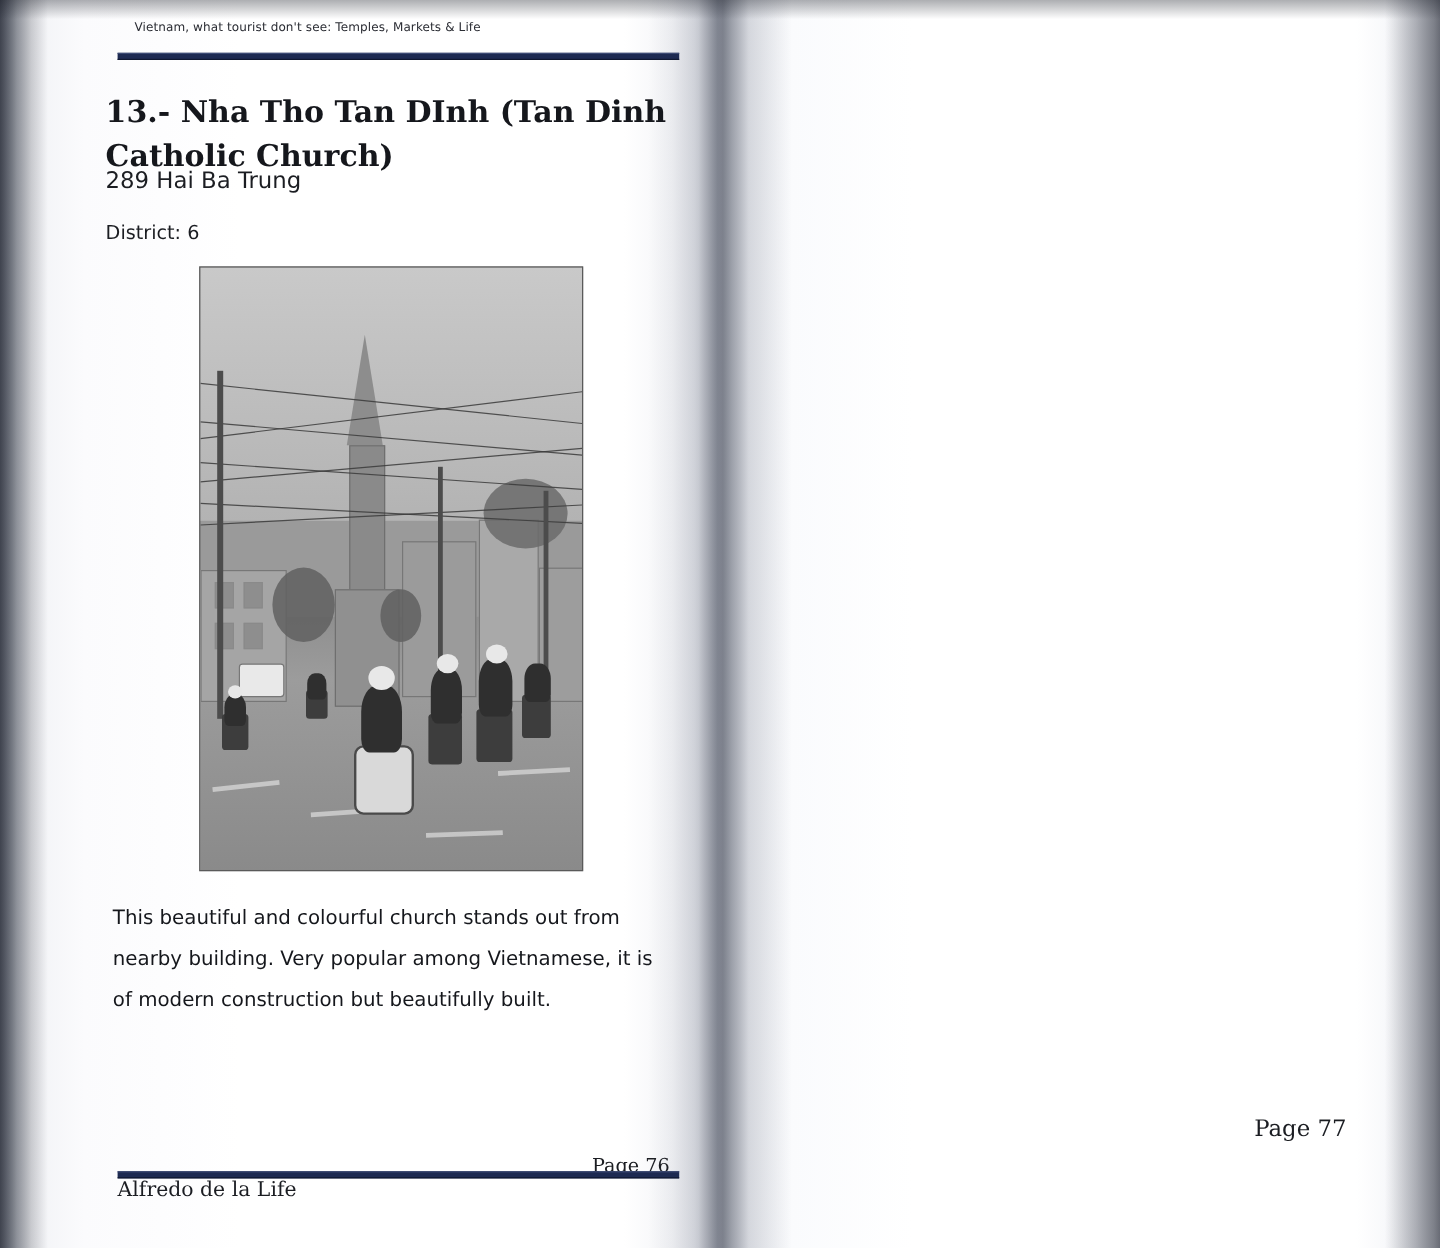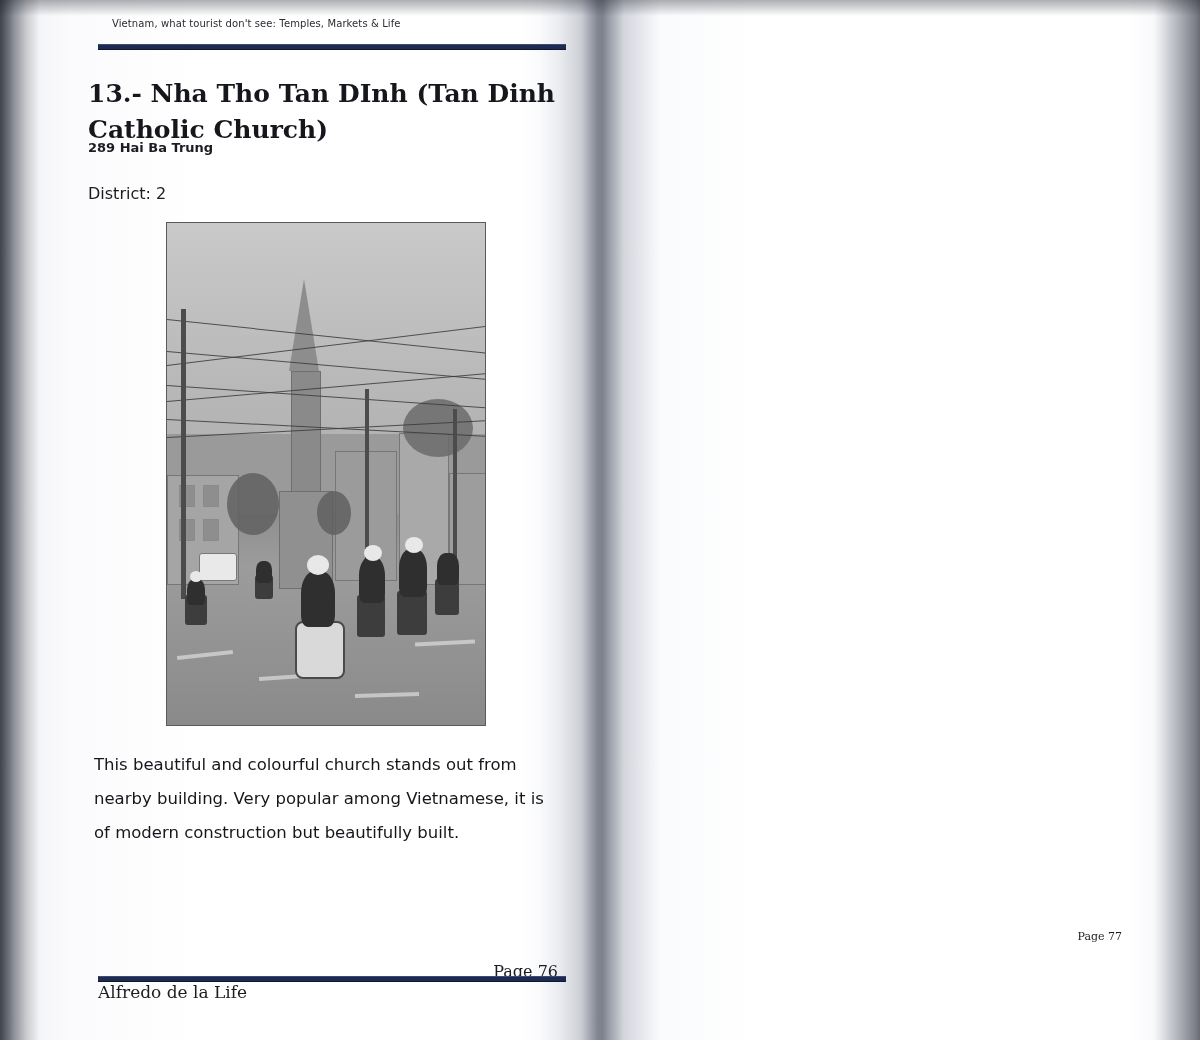--- a/index.html
+++ b/index.html
@@ -92,23 +92,22 @@
     position: absolute; left: 88px; top: 76px; width: 470px;
     font-family: "DejaVu Serif", serif;
     font-weight: bold;
     font-size: 25px;
     line-height: 36px;
     color: #15171c;
   }
   .l-sub {
     position: absolute; left: 88px; top: 140px;
     font-family: "DejaVu Sans", sans-serif;
-    font-size: 13px;
+    font-size: 19px;
     color: #1b1d22;
-    font-weight: bold;
   }
   .l-district {
     position: absolute; left: 88px; top: 184px;
     font-family: "DejaVu Sans", sans-serif;
     font-size: 16px;
     color: #1b1d22;
   }
   .l-photo {
     position: absolute;
     left: 166px; top: 222px;
@@ -132,21 +131,21 @@
   }
   .l-foot-rule { left: 98px; top: 976px; width: 468px; }
   .l-author {
     position: absolute; left: 98px; top: 982px;
     font-family: "DejaVu Serif", serif;
     font-size: 17px; color: #1b1d22;
   }
   .r-pagenum {
     position: absolute; right: 78px; top: 930px;
     font-family: "DejaVu Serif", serif;
-    font-size: 11px; color: #1b1d22;
+    font-size: 19px; color: #1b1d22;
   }
 
   
   .photo { position: relative; overflow: hidden; background: #9a9a9a; }
   .photo * { position: absolute; }
 
   
   .sky-a   { inset: 0 0 58% 0; background: linear-gradient(180deg,#c9c9c9,#b3b3b3); }
   .ground-a{ top: 58%; left:0; right:0; bottom:0;
              background: linear-gradient(180deg,#8f8f8f 0%,#9c9c9c 25%,#8a8a8a 100%); }
@@ -173,21 +172,21 @@
 
 <div id="book">
 
   <div class="page left">
 
     <div class="runhead l-head">Vietnam, what tourist don't see: Temples, Markets &amp; Life</div>
     <div class="rule l-head-rule"></div>
 
     <div class="l-title">13.- Nha Tho Tan DInh (Tan Dinh Catholic Church)</div>
     <div class="l-sub">289 Hai Ba Trung</div>
-    <div class="l-district">District: 2</div>
+    <div class="l-district">District: 6</div>
 
     <div class="photo l-photo">
       <div class="sky-a"></div>
       <div class="ground-a"></div>
 
       <div class="spire" style="left:122px; top:56px;"></div>
       <div class="tower" style="left:124px; top:148px; width:28px; height:130px;"></div>
       <div class="tower" style="left:112px; top:268px; width:52px; height:96px; background:#909090;"></div>
 
       <div class="bldg" style="left:0px;  top:252px; width:70px; height:108px;"></div>

